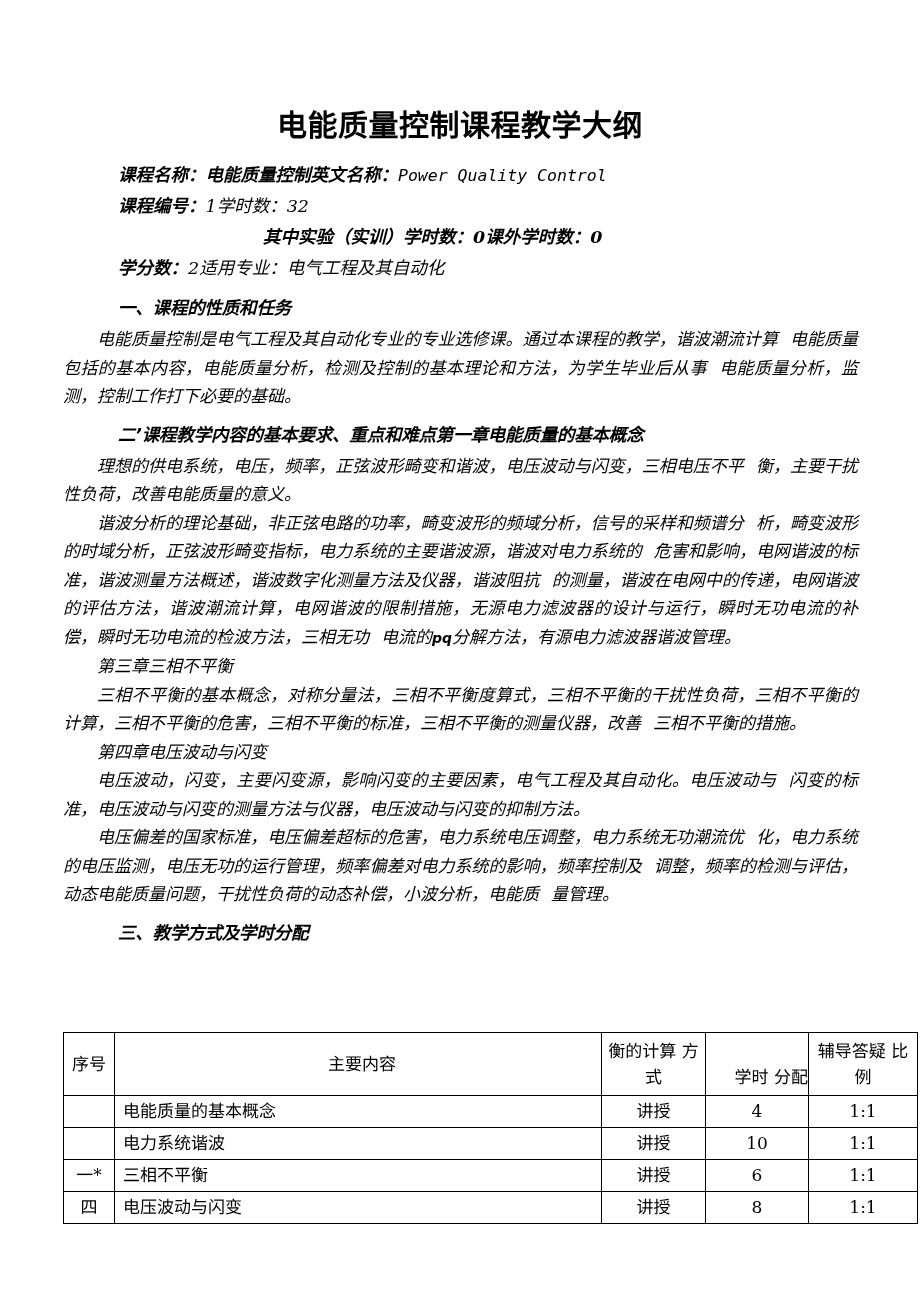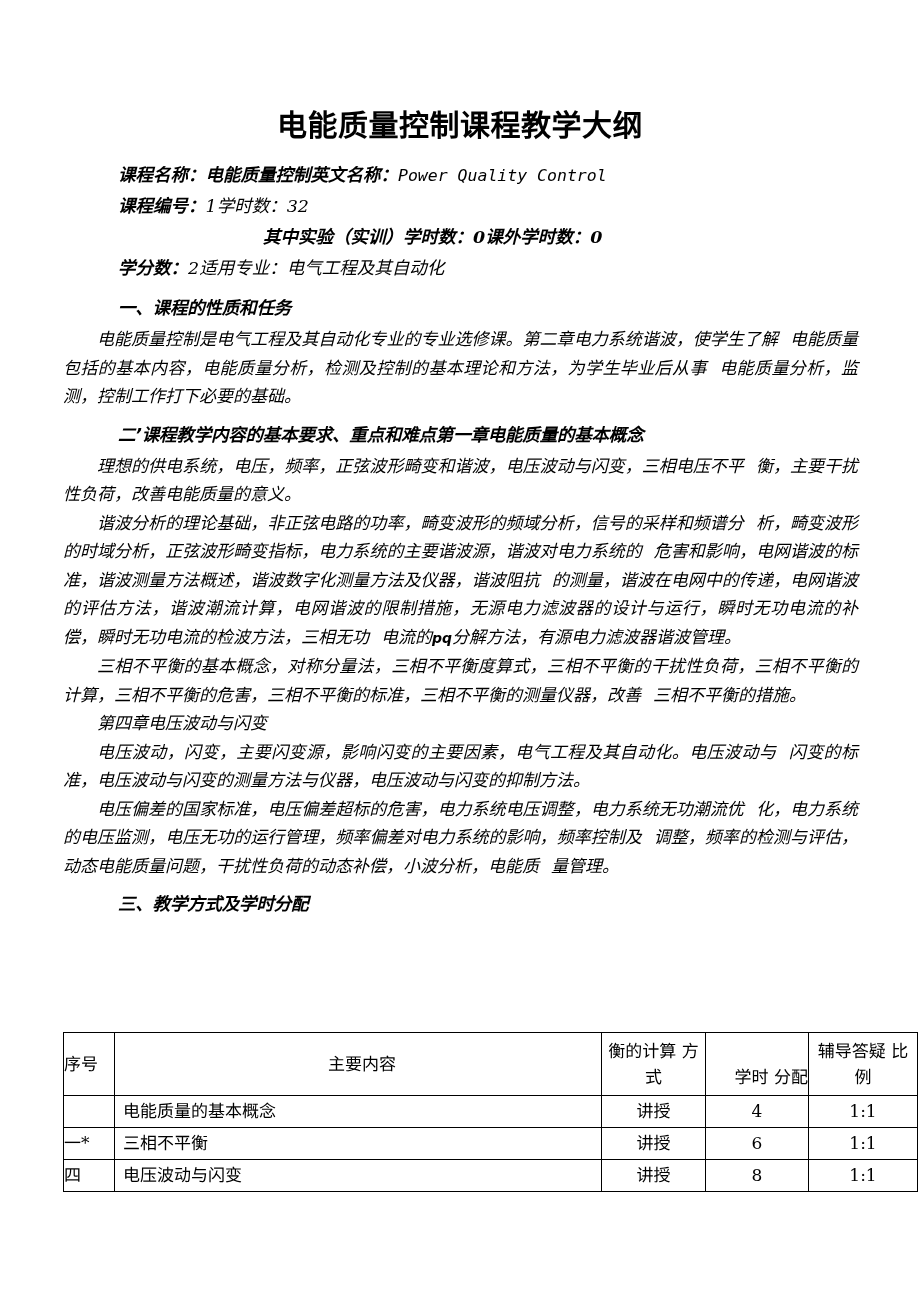--- a/index.html
+++ b/index.html
@@ -106,21 +106,21 @@
     border-collapse: collapse;
     table-layout: fixed;
     font-size: 17px;
   }
   .sched-table td, .sched-table th {
     border: 1px solid #000000;
     padding: 0;
     font-weight: normal;
     vertical-align: middle;
   }
-  .sched-table .c-no    { width: 50px;  }
+  .sched-table .c-no    { width: 50px;  text-align: center; }
   .sched-table .c-topic { width: 478px; text-align: left; padding-left: 8px; }
   .sched-table .c-mode  { width: 103px; text-align: center; }
   .sched-table .c-hours { width: 102px; text-align: center; }
   .sched-table .c-ratio { width: 108px; text-align: center; }
   .sched-table thead td { height: 62px; line-height: 26px; }
   .sched-table tbody td { height: 31px; line-height: 31px; }
   .hdr-mode-inner { display: block; text-align: center; }
   .hdr-hours-inner { display: block; text-align: right; padding-top: 26px; }
   .num { font-family: "DejaVu Serif", "Liberation Serif", serif; }
 </style>
@@ -136,29 +136,30 @@
     <p class="meta-line"><span>课程名称：</span><span>电能质量控制英文名称：</span><span class="latin">Power Quality Control</span></p>
 
     <p class="meta-line"><span>课程编号：</span><span class="val">1学时数：32</span></p>
 
     <p class="meta-line indent-mid">其中实验（实训）学时数：0课外学时数：0</p>
 
     <p class="meta-line"><span>学分数：</span><span class="val">2适用专业：电气工程及其自动化</span></p>
 
     <h2 class="section-heading">一、课程的性质和任务</h2>
 
-    <p class="para"><span>电能质量控制是电气工程及其自动化专业的专业选修课。第二章电力系统谐波，使学生了解</span><span class="sp"></span><span>电能质量包括的基本内容，电能质量分析，检测及控制的基本理论和方法，为学生毕业后从事</span><span class="sp"></span><span>电能质量分析，监测，控制工作打下必要的基础。</span></p>
+    <p class="para"><span>电能质量控制是电气工程及其自动化专业的专业选修课。通过本课程的教学，谐波潮流计算</span><span class="sp"></span><span>电能质量包括的基本内容，电能质量分析，检测及控制的基本理论和方法，为学生毕业后从事</span><span class="sp"></span><span>电能质量分析，监测，控制工作打下必要的基础。</span></p>
 
     <h2 class="section-heading">二’课程教学内容的基本要求、重点和难点第一章电能质量的基本概念</h2>
 
     <p class="para"><span>理想的供电系统，电压，频率，正弦波形畸变和谐波，电压波动与闪变，三相电压不平</span><span class="sp"></span><span>衡，主要干扰性负荷，改善电能质量的意义。</span></p>
 
 
     <p class="para"><span>谐波分析的理论基础，非正弦电路的功率，畸变波形的频域分析，信号的采样和频谱分</span><span class="sp"></span><span>析，畸变波形的时域分析，正弦波形畸变指标，电力系统的主要谐波源，谐波对电力系统的</span><span class="sp"></span><span>危害和影响，电网谐波的标准，谐波测量方法概述，谐波数字化测量方法及仪器，谐波阻抗</span><span class="sp"></span><span>的测量，谐波在电网中的传递，电网谐波的评估方法，谐波潮流计算，电网谐波的限制措施，无源电力滤波器的设计与运行，瞬时无功电流的补偿，瞬时无功电流的检波方法，三相无功</span><span class="sp"></span><span>电流的</span><span class="pq">pq</span><span>分解方法，有源电力滤波器谐波管理。</span></p>
 
+    <p class="chapter-line">第三章三相不平衡</p>
 
     <p class="para"><span>三相不平衡的基本概念，对称分量法，三相不平衡度算式，三相不平衡的干扰性负荷，三相不平</span><span>衡的计算，三相不平衡的危害，三相不平衡的标准，三相不平衡的测量仪器，改善</span><span class="sp"></span><span>三相不平衡的措施。</span></p>
 
     <p class="chapter-line">第四章电压波动与闪变</p>
 
     <p class="para"><span>电压波动，闪变，主要闪变源，影响闪变的主要因素，电气工程及其自动化。电压波动与</span><span class="sp"></span><span>闪变的标准，电压波动与闪变的测量方法与仪器，电压波动与闪变的抑制方法。</span></p>
 
 
     <p class="para"><span>电压偏差的国家标准，电压偏差超标的危害，电力系统电压调整，电力系统无功潮流优</span><span class="sp"></span><span>化，电力系统的电压监测，电压无功的运行管理，频率偏差对电力系统的影响，频率控制及</span><span class="sp"></span><span>调整，频率的检测与评估，动态电能质量问题，干扰性负荷的动态补偿，小波分析，电能质</span><span class="sp"></span><span>量管理。</span></p>
 
@@ -186,20 +187,27 @@
     </thead>
     <tbody>
       <tr>
         <td class="c-no"></td>
         <td class="c-topic">电能质量的基本概念</td>
         <td class="c-mode">讲授</td>
         <td class="c-hours num">4</td>
         <td class="c-ratio num">1:1</td>
       </tr>
       <tr>
+        <td class="c-no"></td>
+        <td class="c-topic">电力系统谐波</td>
+        <td class="c-mode">讲授</td>
+        <td class="c-hours num">10</td>
+        <td class="c-ratio num">1:1</td>
+      </tr>
+      <tr>
         <td class="c-no">一*</td>
         <td class="c-topic">三相不平衡</td>
         <td class="c-mode">讲授</td>
         <td class="c-hours num">6</td>
         <td class="c-ratio num">1:1</td>
       </tr>
       <tr>
         <td class="c-no">四</td>
         <td class="c-topic">电压波动与闪变</td>
         <td class="c-mode">讲授</td>

